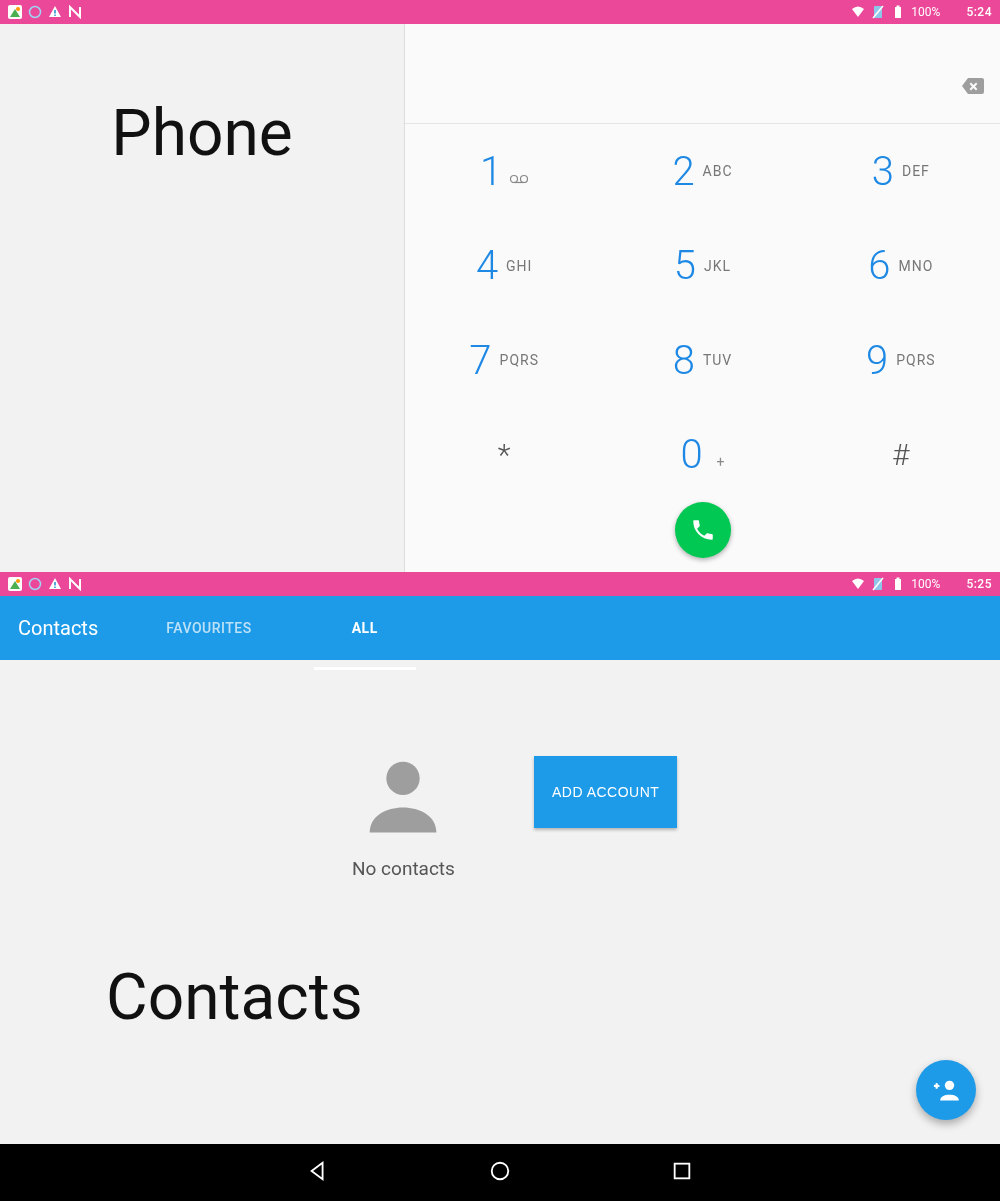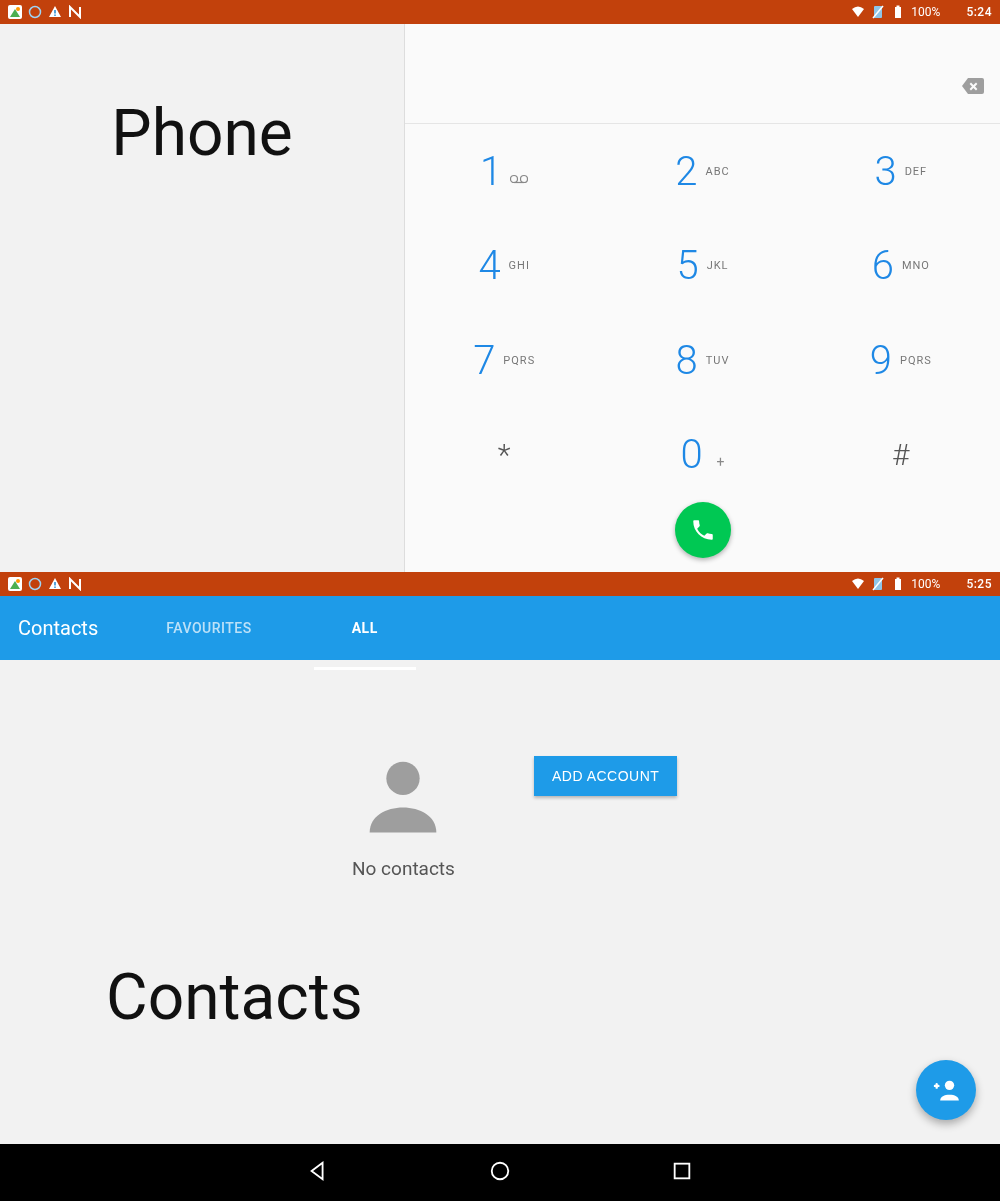--- a/index.html
+++ b/index.html
@@ -1,57 +1,57 @@
 <!DOCTYPE html>
 <html><head>
 <meta charset="utf-8">
 <style>
   * { box-sizing: border-box; margin: 0; padding: 0; }
   html, body { width: 1000px; height: 1201px; font-family: Roboto, "Segoe UI", Arial, sans-serif; background: #000; overflow: hidden; }
   .screen { position: relative; width: 1000px; }
   
-  .statusbar { height: 24px; background: #c2410c; color: #fff; display: flex; align-items: center; font-size: 12px; padding: 0 8px; }
+  .statusbar { height: 24px; background: #ec4899; color: #fff; display: flex; align-items: center; font-size: 12px; padding: 0 8px; }
   .statusbar .left-icons { display: flex; gap: 6px; align-items: center; }
   .statusbar .spacer { flex: 1; }
   .statusbar .right-icons { display: flex; gap: 6px; align-items: center; }
   .ico { display: inline-flex; width: 14px; height: 14px; }
   .clock { font-weight: 500; letter-spacing: .5px; margin-left: 20px; }
   
   #screen1 { height: 572px; background: #f2f2f2; }
   #screen1 .body { display: flex; height: 548px; }
   #screen1 .left { width: 404px; display: flex; align-items: flex-start; padding-top: 72px; justify-content: center;}
   #screen1 .label-big { font-size: 64px; font-weight: 400; color: #111; }
   #screen1 .right { flex: 1; border-left: 1px solid #ddd; background: #fafafa; display: flex; flex-direction: column; }
   .dial-display { height: 100px; border-bottom: 1px solid #e5e5e5; position: relative; }
   .backspace { position: absolute; right: 16px; top: 50px; cursor: pointer; }
   .backspace svg { width: 24px; height: 24px; fill: #9e9e9e; }
   .dialpad { flex: 1; display: grid; grid-template-columns: repeat(3, 1fr); grid-template-rows: repeat(4, 1fr); }
   .key { display: flex; align-items: center; justify-content: center; gap: 8px; cursor: pointer;}
   .key .digit { font-size: 40px; font-weight: 300; color: #1e88e5; }
-  .key .letters { font-size: 11px; color: #777; letter-spacing: 1px; align-self: center; }
+  .key .letters { font-size: 14px; color: #777; letter-spacing: 1px; align-self: center; }
   .key .sym { font-size: 30px; color: #555; font-weight: 300;}
   .key .plus { font-size: 14px; color: #888; margin-left: 6px; margin-top: 14px;}
   .key.voicemail .vm { margin-top: 14px; }
   .key.voicemail .vm svg { width: 18px; height: 10px; stroke: #888; fill:none; stroke-width:1.2;}
   .call-row { height: 70px; display:flex; align-items:flex-start; justify-content:center; }
   .call-btn { width: 56px; height: 56px; border-radius: 50%; background: #00c853; display:flex; align-items:center; justify-content:center; cursor:pointer; box-shadow: 0 2px 5px rgba(0,0,0,.3);}
   .call-btn svg { width: 26px; height: 26px; fill: #fff; }
   
   #screen2 { height: 572px; background: #f2f2f2; position: relative; }
   .appbar { height: 64px; background: #1e9be8; display:flex; align-items:center; color:#fff; }
   .appbar .title { font-size: 20px; font-weight: 400; padding: 0 18px; }
   .tab { height: 83px; padding: 12px 50px; display:flex; align-items:center; font-size: 14px; font-weight:500; letter-spacing:.5px; cursor:pointer; color: rgba(255,255,255,.7); position:relative;}
   .tab.active { color: #fff; font-weight: bold; }
   .tab.active::after { content:""; position:absolute; left:12px; right:12px; bottom:0; height:3px; background:#fff; }
   #screen2 .content { position: relative; height: 484px; }
   .empty { position:absolute; left: 352px; top: 85px; display:flex; flex-direction:column; align-items:center; }
   .empty svg { width: 100px; height: 100px; fill:#9e9e9e; }
   .empty .txt { margin-top: 12px; font-size: 19px; color:#555; }
   .actions { position:absolute; left: 534px; top: 96px; display:flex; flex-direction:column; gap: 20px; }
-  .btn { background:#1e9be8; color:#fff; font-size:14px; font-weight:500; letter-spacing:.5px; padding: 12px 18px; border:none; cursor:pointer; box-shadow: 0 2px 3px rgba(0,0,0,.25); align-self:flex-start;}
+  .btn { background:#1e9be8; color:#fff; font-size:14px; font-weight:500; letter-spacing:.5px; padding: 28px 18px; border:none; cursor:pointer; box-shadow: 0 2px 3px rgba(0,0,0,.25); align-self:flex-start;}
   .label-big2 { position:absolute; left: 106px; top: 300px; font-size: 64px; color:#111; }
   .fab { position:absolute; right: 24px; bottom: 24px; width:60px; height:60px; border-radius:50%; background:#1e9be8; display:flex; align-items:center; justify-content:center; cursor:pointer; box-shadow:0 4px 8px rgba(0,0,0,.3);}
   .fab svg { width:28px; height:28px; fill:#fff; }
   
   .navbar { height: 57px; width:1000px; background:#000; display:flex; align-items:center; justify-content:center; gap: 160px; }
   .navbtn { cursor:pointer; }
   .navbtn svg { width:22px; height:22px; stroke:#fff; fill:none; stroke-width:2;}
   .navbtn.home svg { fill:none; stroke:#fff; stroke-width:2;}
 </style>
 </head>

